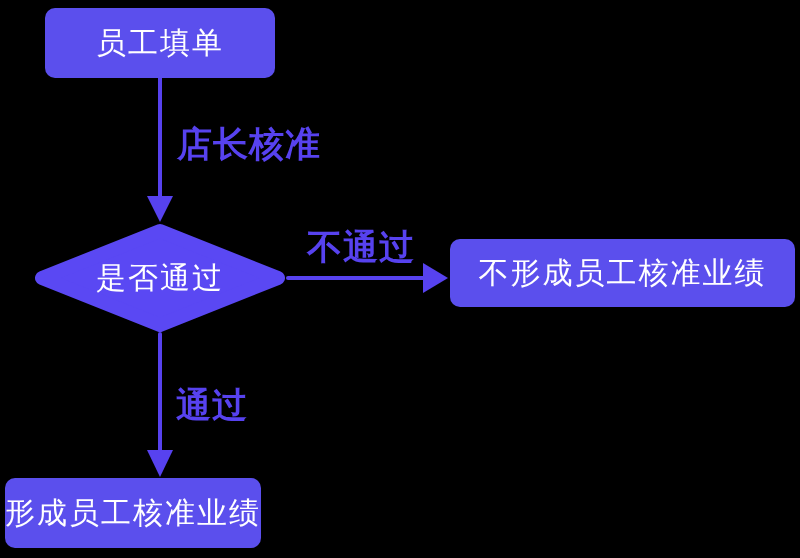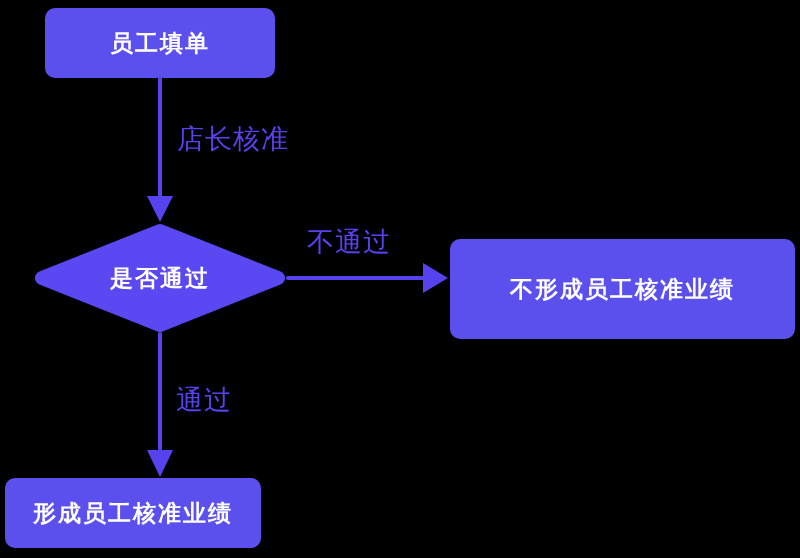--- a/index.html
+++ b/index.html
@@ -30,50 +30,50 @@
   .node {
     position: absolute;
     display: flex;
     align-items: center;
     justify-content: center;
     background: var(--node-fill, #5b4fed);
     border-radius: 10px;
   }
   .node-label {
     color: var(--node-text, #ffffff);
-    font-weight: bold;
-    font-size: 23px;
+    font-weight: normal;
+    font-size: 30px;
     letter-spacing: 2px;
     white-space: nowrap;
     text-align: center;
   }
   .start   { left: 45px;  top: 8px;   width: 230px; height: 70px; }
-  .reject  { left: 450px; top: 239px; width: 345px; height: 100px; }
+  .reject  { left: 450px; top: 239px; width: 345px; height: 68px; }
   .approve { left: 5px;   top: 478px; width: 256px; height: 70px; }
   .decision-wrap {
     position: absolute;
     left: 32px; top: 222px;
     width: 256px; height: 112px;
     display: flex;
     align-items: center;
     justify-content: center;
   }
   .diamond-svg { position: absolute; left: 0; top: 0; }
   .diamond-shape {
     fill: var(--diamond-fill, #5a48f3);
     stroke: var(--diamond-fill, #5a48f3);
     stroke-width: 14px;
     stroke-linejoin: round;
   }
   .diamond-label { position: relative; }
   .edge-label {
     position: absolute;
     color: var(--edge-label, #5742ef);
-    font-weight: normal;
-    font-size: 27px;
+    font-weight: bold;
+    font-size: 35px;
     letter-spacing: 1px;
     white-space: nowrap;
   }
   .label-manager { left: 177px; top: 121px; }
   .label-fail    { left: 307px; top: 224px; }
   .label-pass    { left: 176px; top: 382px; }
 </style>
 </head>
 <body>
 

